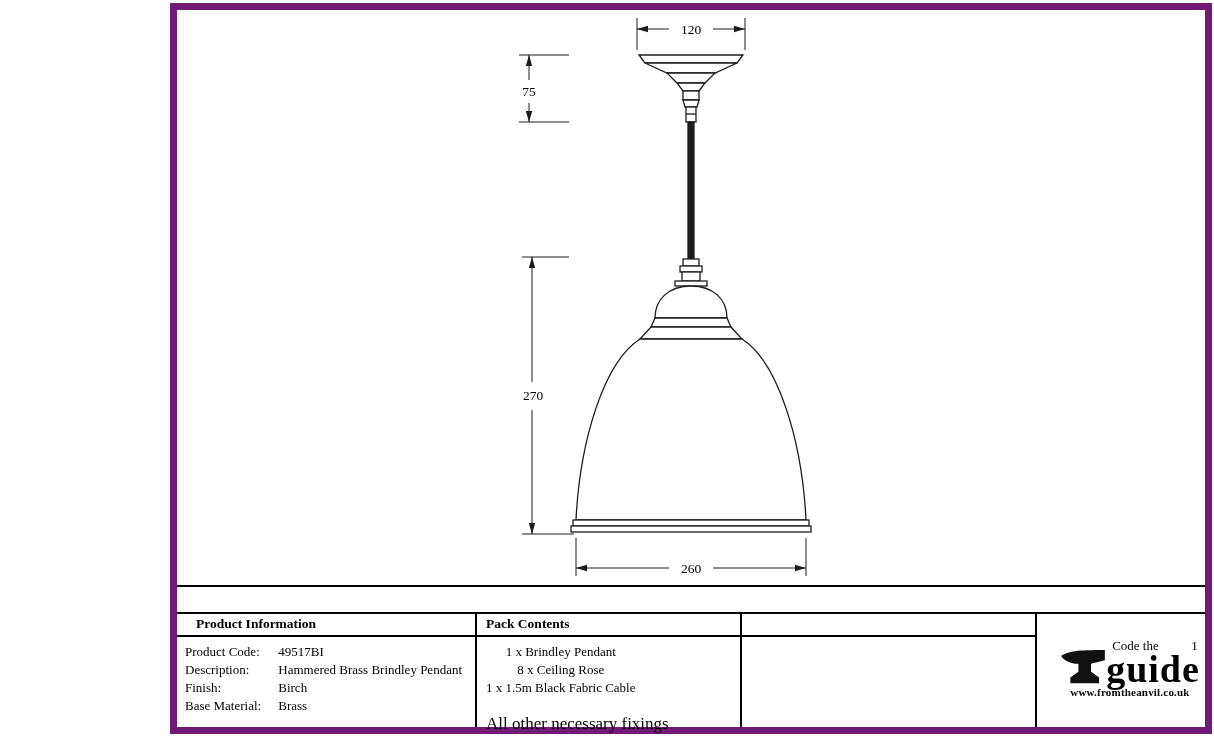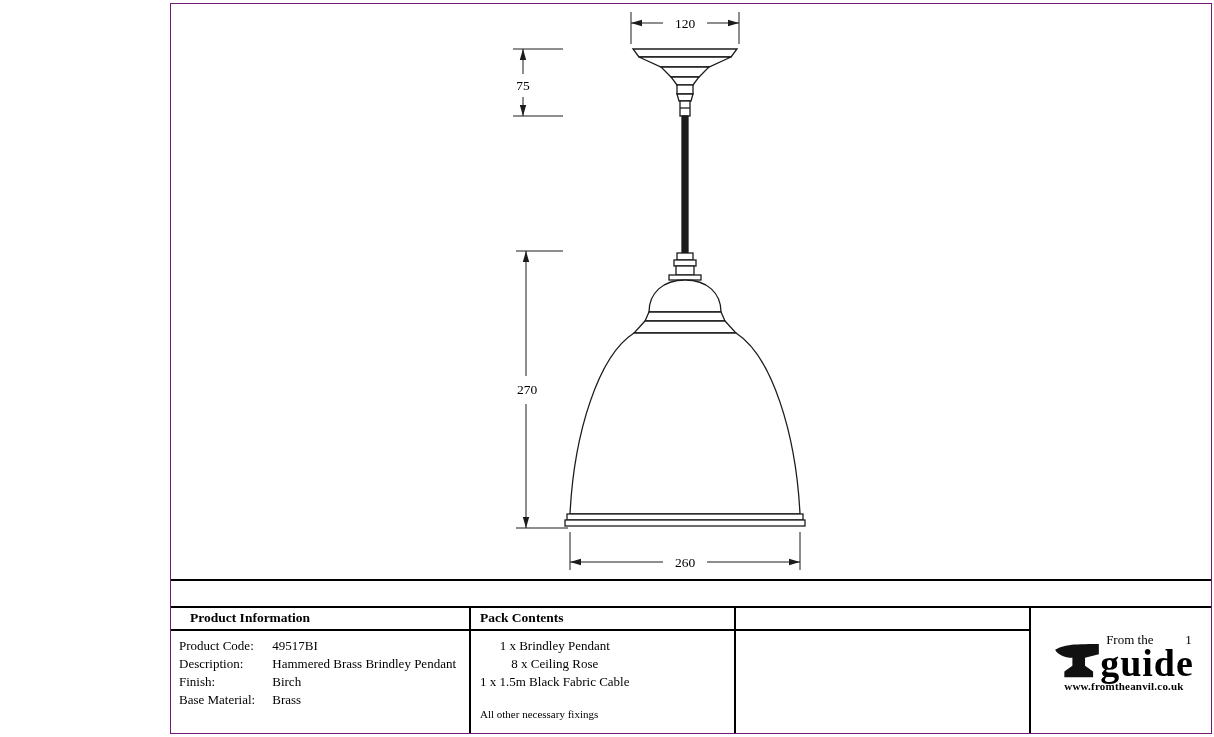--- a/index.html
+++ b/index.html
@@ -4,41 +4,41 @@
 <style>
   * { margin:0; padding:0; box-sizing:border-box; }
   html,body { background:#fff; }
   body {
     width:1214px; height:737px; position:relative;
     font-family:"Liberation Serif", serif; color:#000;
     overflow:hidden;
   }
   .frame {
     position:absolute; left:170px; top:3px; width:1042px; height:731px;
-    border:1px solid #701a75; background:#fff;
+    border:7px solid #701a75; background:#fff;
   }
   .line { position:absolute; background:#000; }
   .h-note-top   { left:0; right:0; top:575px; height:2px; }
   .h-note-bot   { left:0; right:0; top:602px; height:2px; }
   .h-header-bot { left:0; width:858px; top:625px; height:2px; }
   .v-col1 { left:298px; top:602px; bottom:0; width:2px; }
   .v-col2 { left:563px; top:602px; bottom:0; width:2px; }
   .v-logo { left:858px; top:602px; bottom:0; width:2px; }
 
   .note-text {
     position:absolute; left:8px; top:581px; font-size:13.5px; white-space:nowrap;
   }
   .hdr { position:absolute; top:606px; font-size:13.5px; font-weight:bold; }
   .hdr-product { left:19px; }
   .hdr-pack    { left:309px; }
 
   .prod-rows { position:absolute; left:8px; top:633px; font-size:13px; line-height:18px; }
   .prod-row .lbl { display:inline-block; width:90px; }
   .pack-items  { position:absolute; left:309px; top:633px; font-size:13px; line-height:18px;text-align:center; }
-  .pack-footer { position:absolute; left:309px; top:704px; font-size:11px; }
+  .pack-footer { position:absolute; left:309px; top:704px; font-size:17px; }
 
   .logo { position:absolute; left:872px; top:629px; width:162px; text-align:center; }
   .logo-row { display:flex; justify-content:center; align-items:flex-end; }
   .logo-col { text-align:left; }
   .from-line { display:flex; justify-content:space-between; font-size:13px; line-height:13px; padding:0 2px 0 6px; }
   .brand { font-size:38px; font-weight:bold; line-height:34px; letter-spacing:1px; }
   .website { font-size:11px; font-weight:bold; letter-spacing:0.2px; }
 
   svg text { font-family:"Liberation Serif", serif; }
 </style>
@@ -159,21 +159,21 @@
   </div>
   <div class="pack-footer">All other necessary fixings</div>
 
   <div class="logo">
     <div class="logo-row">
       <svg width="46" height="40" viewBox="0 0 40 34" style="flex:0 0 auto;">
         <path fill="#111" d="M 1 8 C 8 4 14 3 39 3 L 39 12 L 27 15 L 27 22 L 34 27 L 34 32 L 9 32 L 9 27 L 16 22 L 16 15 C 9 15 3 12 1 8 Z"></path>
       </svg>
       <div class="logo-col">
         <div class="from-line">
-          <span>From the</span>
+          <span>Code the</span>
           <span>1</span>
         </div>
         <div class="brand">guide</div>
       </div>
     </div>
     <div class="website">www.fromtheanvil.co.uk</div>
   </div>
 
 </div>
 

